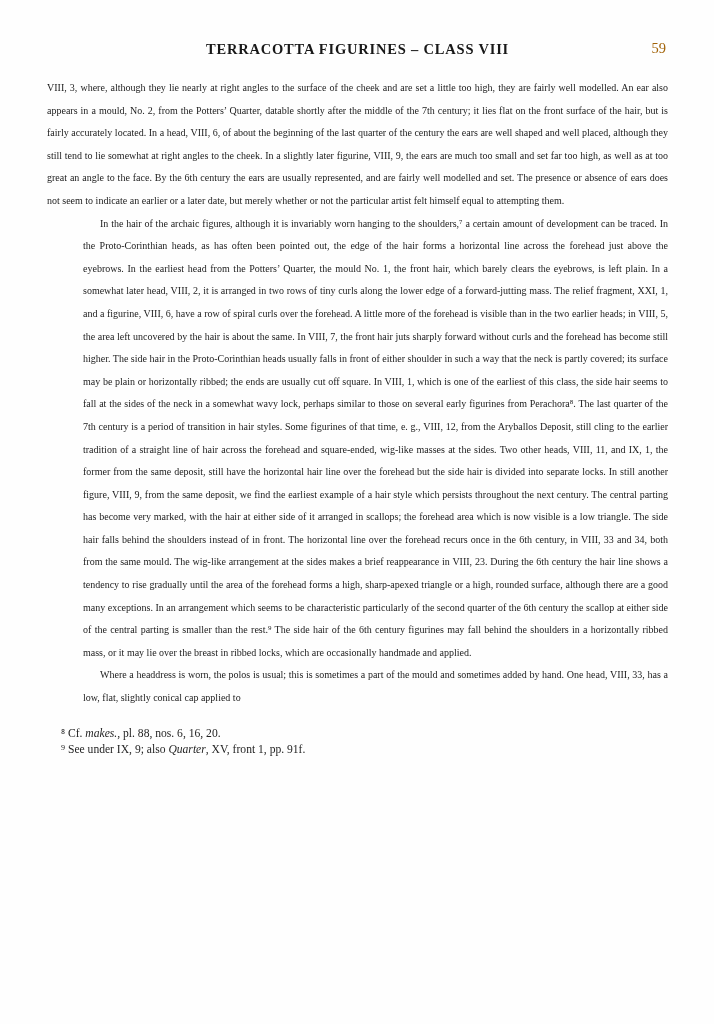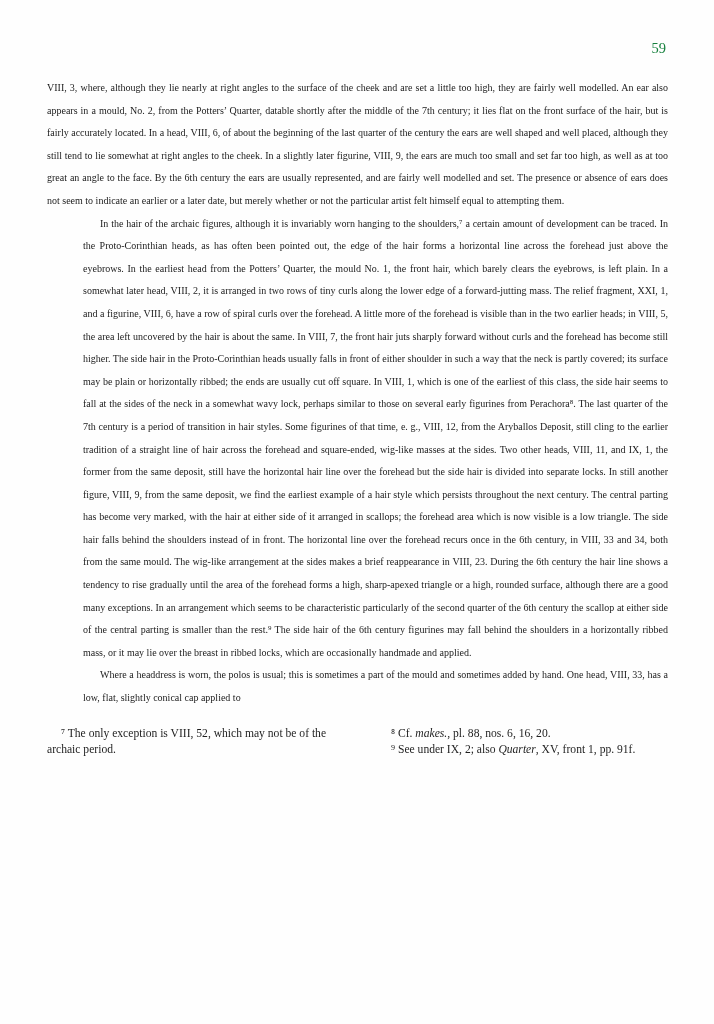--- a/index.html
+++ b/index.html
@@ -31,21 +31,21 @@
     font-weight: 700;
     font-size: 14.5px;
     letter-spacing: 0.8px;
     color: #181818;
   }
   .header .pagenum {
     position: absolute;
     right: 2px;
     top: 0;
     font-size: 14.5px;
-    color: #15803d;
+    color: #a16207;
   }
   .body-text {
     font-size: 10px;
     line-height: 22.6px;
     text-align: justify;
   }
   .body-text p {
     margin: 0;
     padding: 0;
   }
@@ -77,32 +77,30 @@
   .italic {
     font-style: italic;
   }
 </style>
 </head>
 <body>
 
 <div class="page">
 
   <div class="header">
+    <span class="title">TERRACOTTA FIGURINES – CLASS VIII</span>
     <span class="pagenum">59</span>
   </div>
 
   <div class="body-text">
     <p class="noindent">VIII, 3, where, although they lie nearly at right angles to the surface of the cheek and are set a little too high, they are fairly well modelled. An ear also appears in a mould, No. 2, from the Potters’ Quarter, datable shortly after the middle of the 7th century; it lies flat on the front surface of the hair, but is fairly accurately located. In a head, VIII, 6, of about the beginning of the last quarter of the century the ears are well shaped and well placed, although they still tend to lie somewhat at right angles to the cheek. In a slightly later figurine, VIII, 9, the ears are much too small and set far too high, as well as at too great an angle to the face. By the 6th century the ears are usually represented, and are fairly well modelled and set. The presence or absence of ears does not seem to indicate an earlier or a later date, but merely whether or not the particular artist felt himself equal to attempting them.</p>
     <p class="indent">In the hair of the archaic figures, although it is invariably worn hanging to the shoulders,⁷ a certain amount of development can be traced. In the Proto-Corinthian heads, as has often been pointed out, the edge of the hair forms a horizontal line across the forehead just above the eyebrows. In the earliest head from the Potters’ Quarter, the mould No. 1, the front hair, which barely clears the eyebrows, is left plain. In a somewhat later head, VIII, 2, it is arranged in two rows of tiny curls along the lower edge of a forward-jutting mass. The relief fragment, XXI, 1, and a figurine, VIII, 6, have a row of spiral curls over the forehead. A little more of the forehead is visible than in the two earlier heads; in VIII, 5, the area left uncovered by the hair is about the same. In VIII, 7, the front hair juts sharply forward without curls and the forehead has become still higher. The side hair in the Proto-Corinthian heads usually falls in front of either shoulder in such a way that the neck is partly covered; its surface may be plain or horizontally ribbed; the ends are usually cut off square. In VIII, 1, which is one of the earliest of this class, the side hair seems to fall at the sides of the neck in a somewhat wavy lock, perhaps similar to those on several early figurines from Perachora⁸. The last quarter of the 7th century is a period of transition in hair styles. Some figurines of that time, e. g., VIII, 12, from the Aryballos Deposit, still cling to the earlier tradition of a straight line of hair across the forehead and square-ended, wig-like masses at the sides. Two other heads, VIII, 11, and IX, 1, the former from the same deposit, still have the horizontal hair line over the forehead but the side hair is divided into separate locks. In still another figure, VIII, 9, from the same deposit, we find the earliest example of a hair style which persists throughout the next century. The central parting has become very marked, with the hair at either side of it arranged in scallops; the forehead area which is now visible is a low triangle. The side hair falls behind the shoulders instead of in front. The horizontal line over the forehead recurs once in the 6th century, in VIII, 33 and 34, both from the same mould. The wig-like arrangement at the sides makes a brief reappearance in VIII, 23. During the 6th century the hair line shows a tendency to rise gradually until the area of the forehead forms a high, sharp-apexed triangle or a high, rounded surface, although there are a good many exceptions. In an arrangement which seems to be characteristic particularly of the second quarter of the 6th century the scallop at either side of the central parting is smaller than the rest.⁹ The side hair of the 6th century figurines may fall behind the shoulders in a horizontally ribbed mass, or it may lie over the breast in ribbed locks, which are occasionally handmade and applied.</p>
     <p class="indent">Where a headdress is worn, the polos is usual; this is sometimes a part of the mould and sometimes added by hand. One head, VIII, 33, has a low, flat, slightly conical cap applied to</p>
   </div>
 
   <div class="footnotes">
-    <div class="fn-col-left">
-      <p class="fn">⁷ The only exception is VIII, 52, which may not be of the archaic period.</p>
-    </div>
     <div class="fn-col-right">
       <p class="fn"><span>⁸ Cf. </span><span class="italic">makes.</span><span>, pl. 88, nos. 6, 16, 20.</span></p>
-      <p class="fn"><span>⁹ See under IX, 2; also </span><span class="italic">Quarter</span><span>, XV, front 1, pp. 91f.</span></p>
+      <p class="fn"><span>⁹ See under IX, 9; also </span><span class="italic">Quarter</span><span>, XV, front 1, pp. 91f.</span></p>
     </div>
   </div>
 
 </div>
 
 </body></html>

